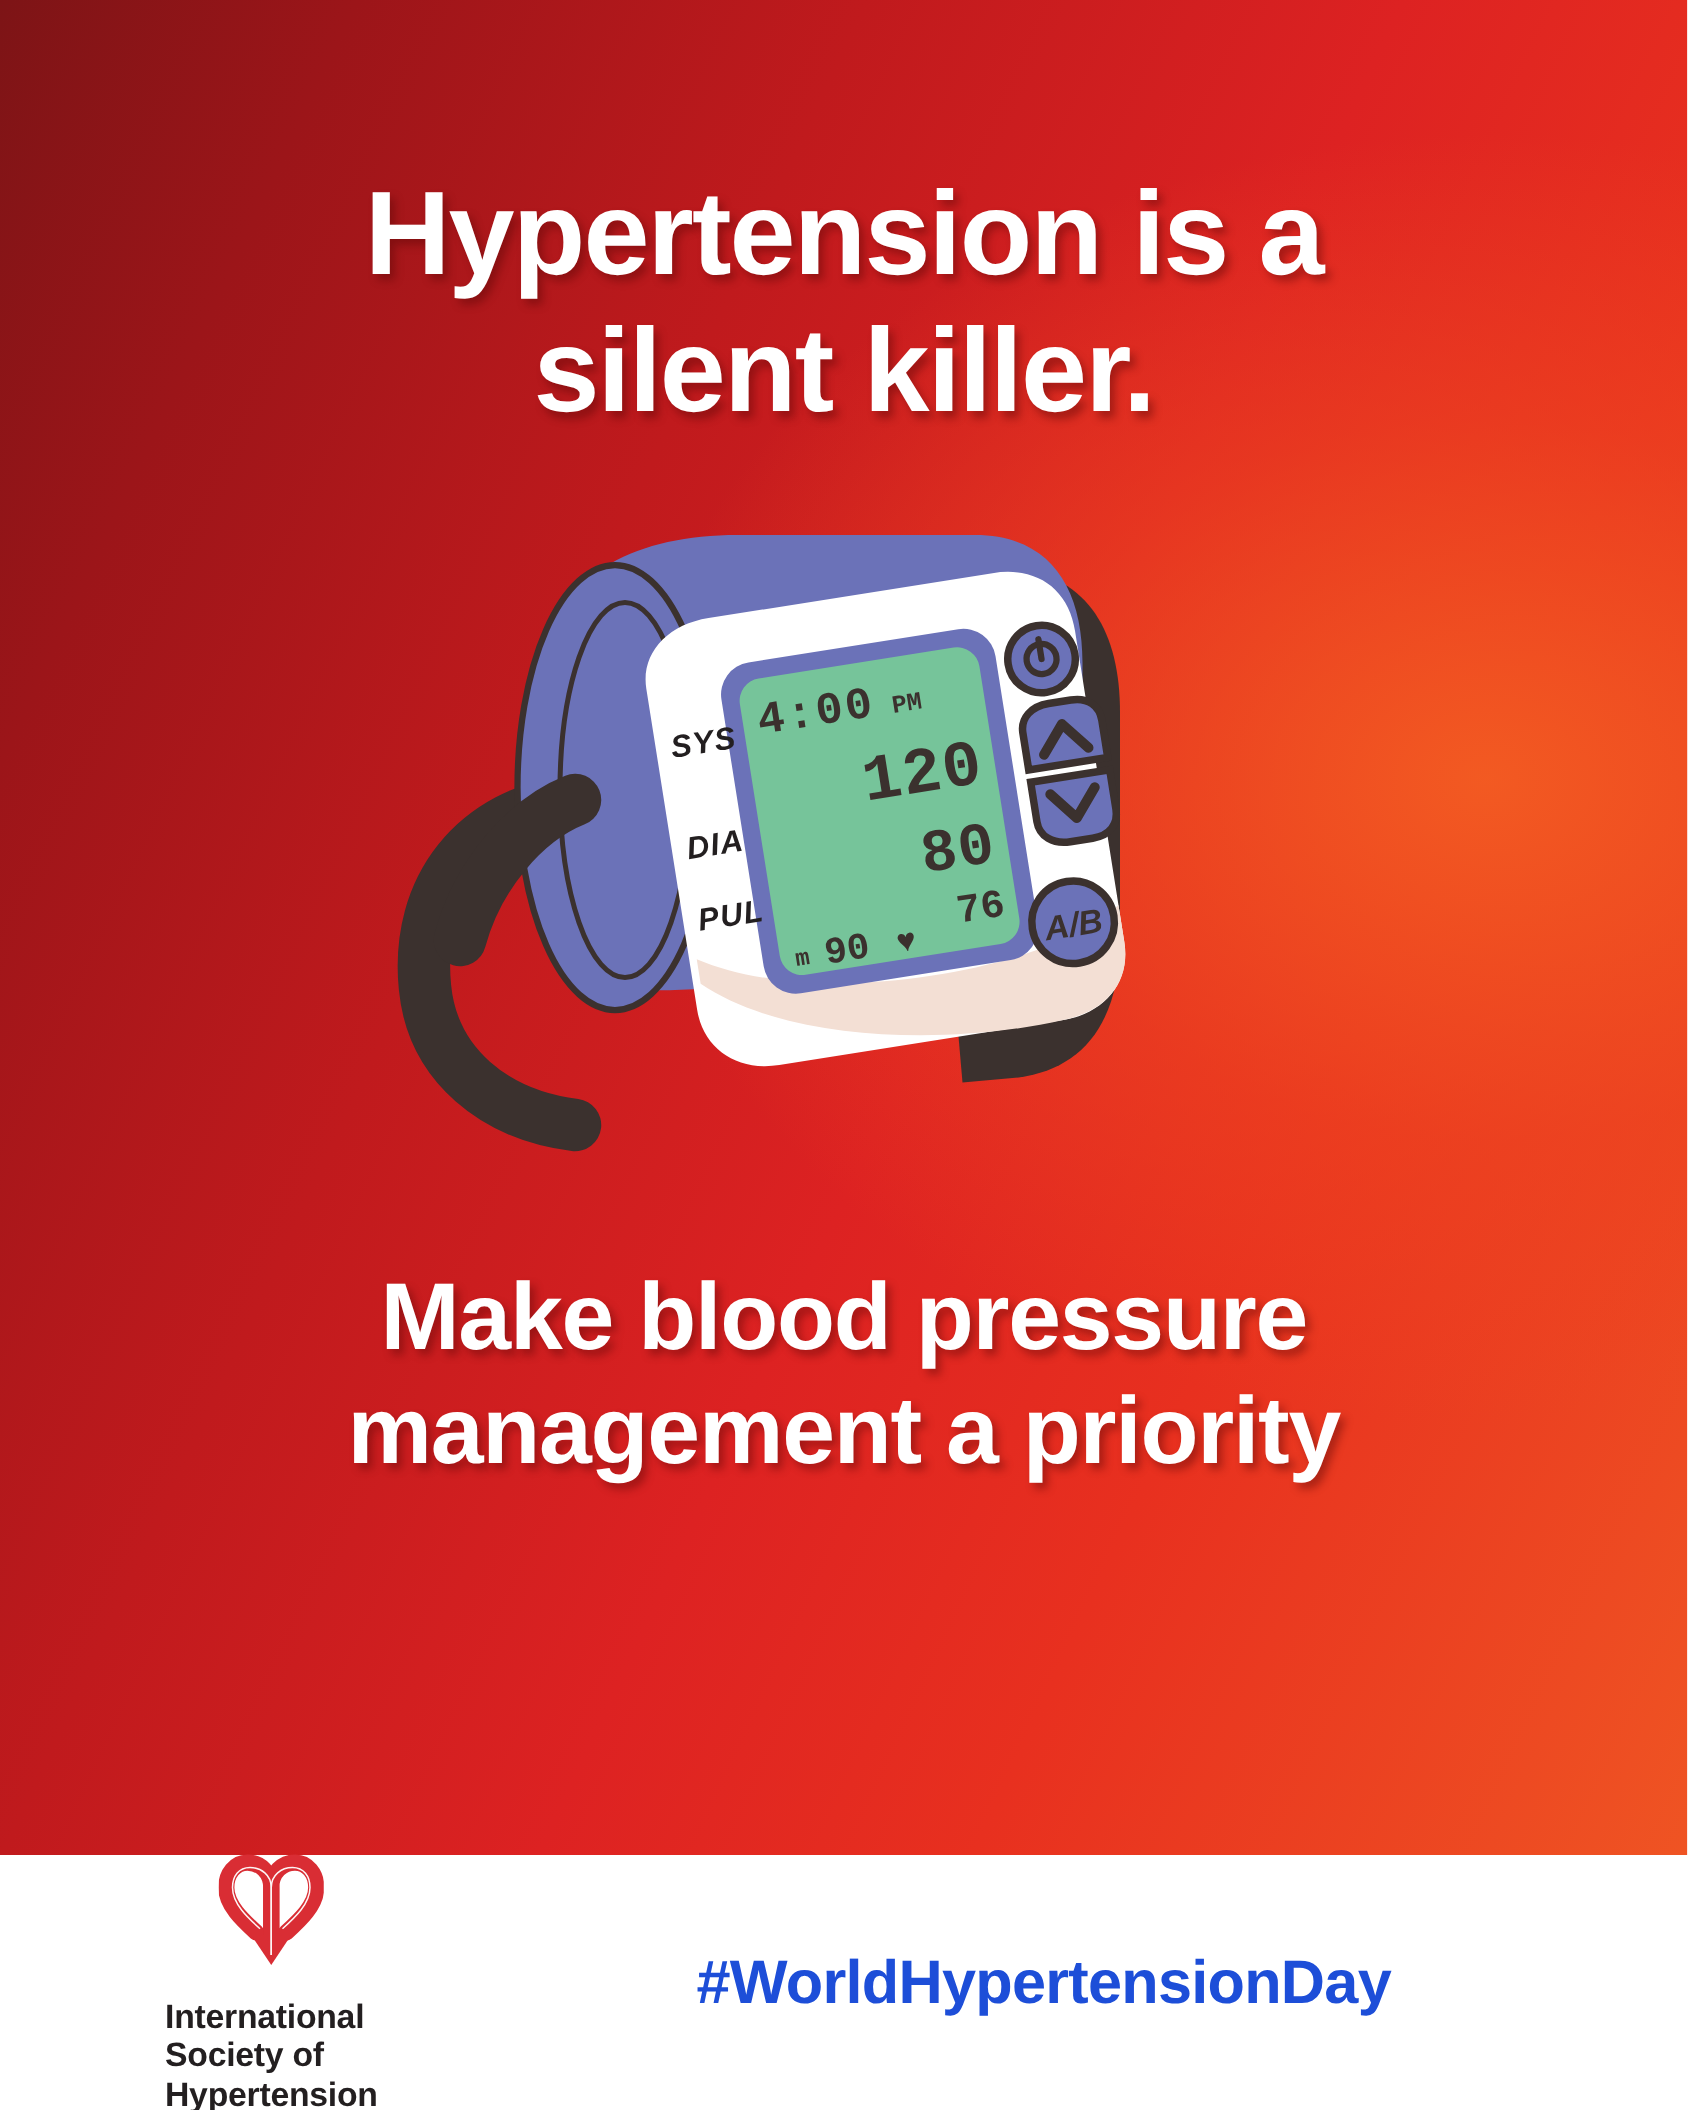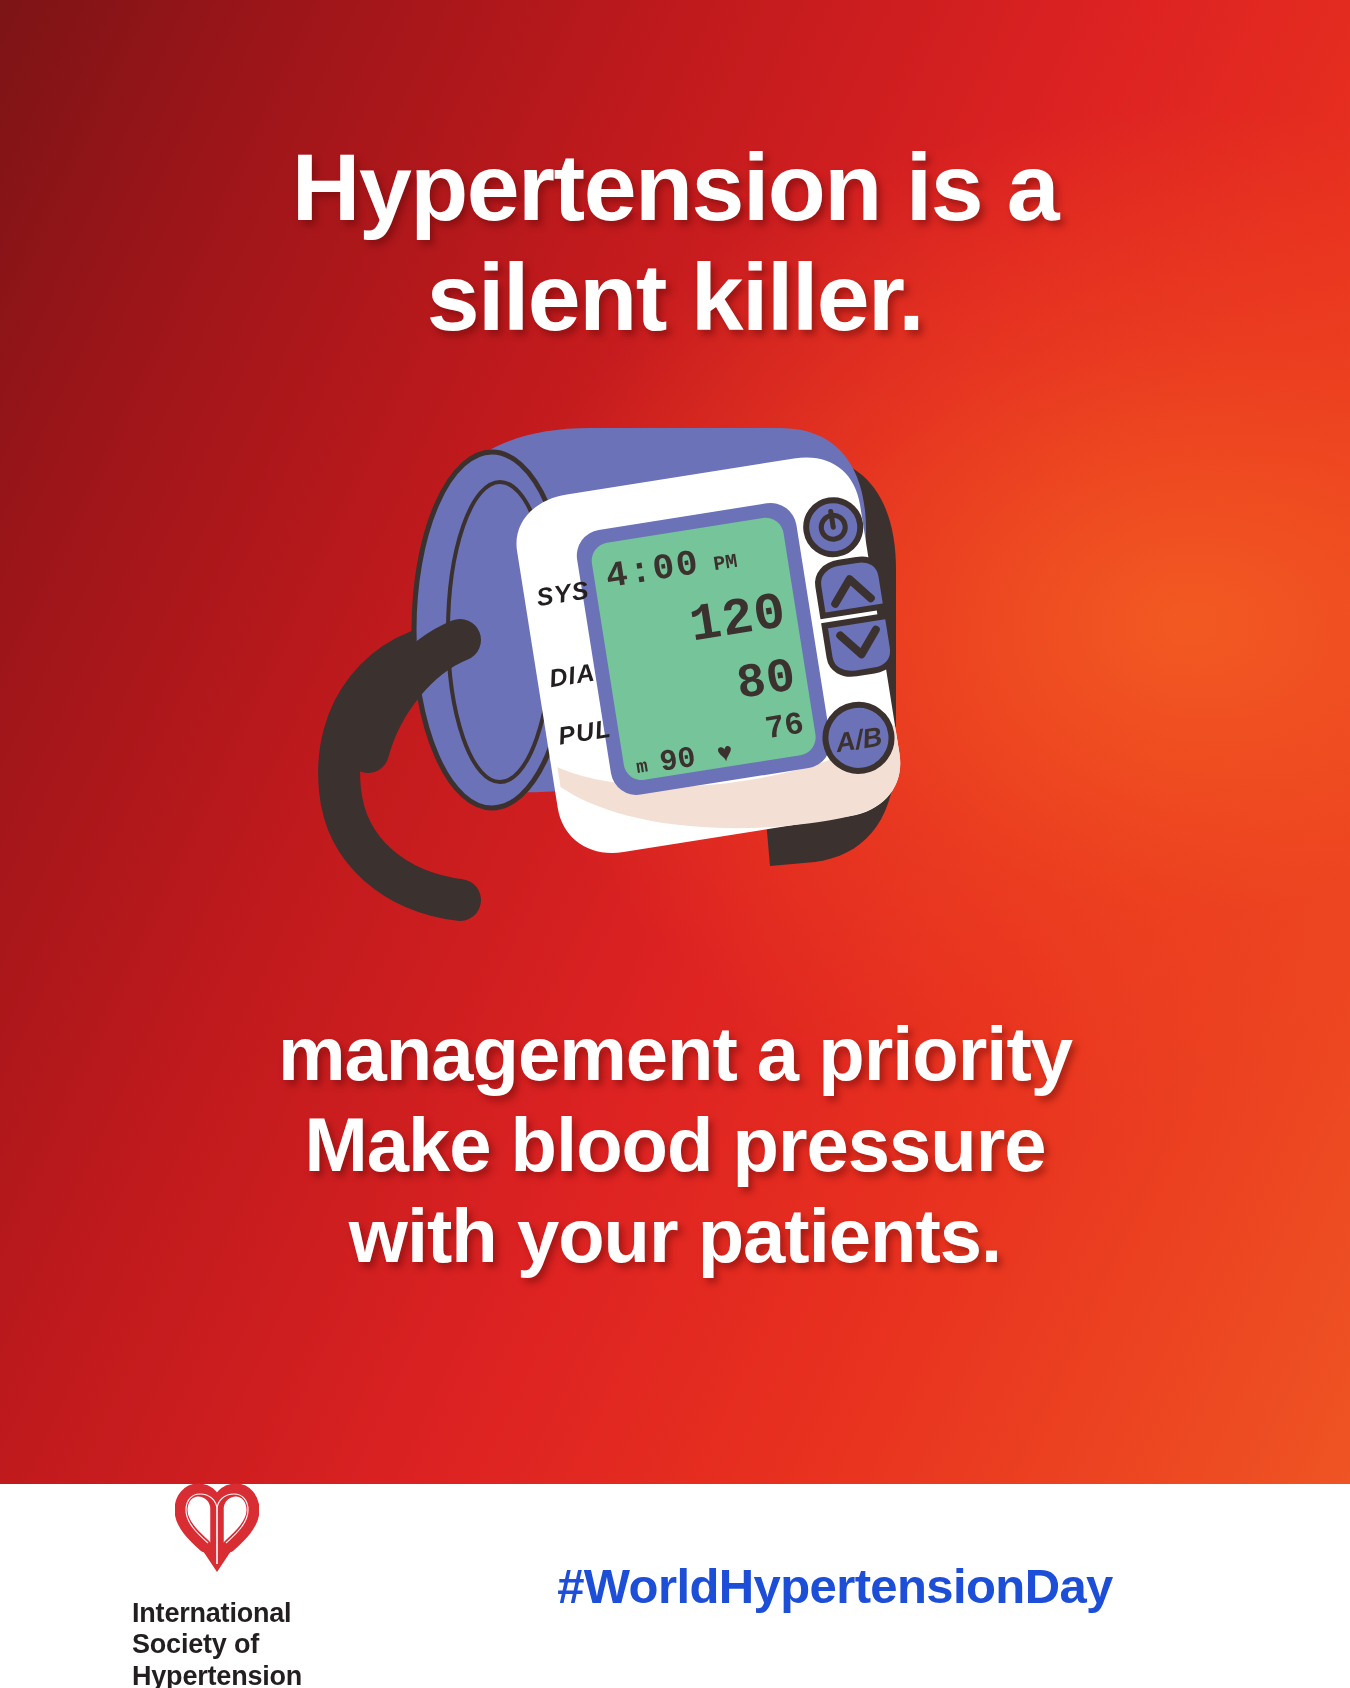--- a/index.html
+++ b/index.html
@@ -183,23 +183,22 @@
             <path d="M538 266 L556 288 L574 266" fill="none" stroke="#3b312e" stroke-width="8" stroke-linecap="round" stroke-linejoin="round"></path>
 
             <circle cx="540" cy="370" r="33" fill="#6b72b8" stroke="#3b312e" stroke-width="6"></circle>
             <text x="540" y="381" font-family="'Liberation Sans', sans-serif" font-size="27" font-weight="700" font-style="italic" fill="#3b312e" text-anchor="middle">A/B</text>
           </g>
         </g>
       </svg>
     </div>
 
     <div class="submessage">
+      <span>Make blood pressure</span>
       <span>management a priority</span>
-      <span>Make blood pressure</span>
-      <span>with your patients.</span>
     </div>
 
   </div>
 
   <div class="footer">
 
     <div class="logo-block">
       <div class="logo-mark">
         <svg viewBox="0 0 84 96" xmlns="http://www.w3.org/2000/svg">
           <g fill="none" stroke="#d92d34" stroke-width="13" stroke-linecap="round">

